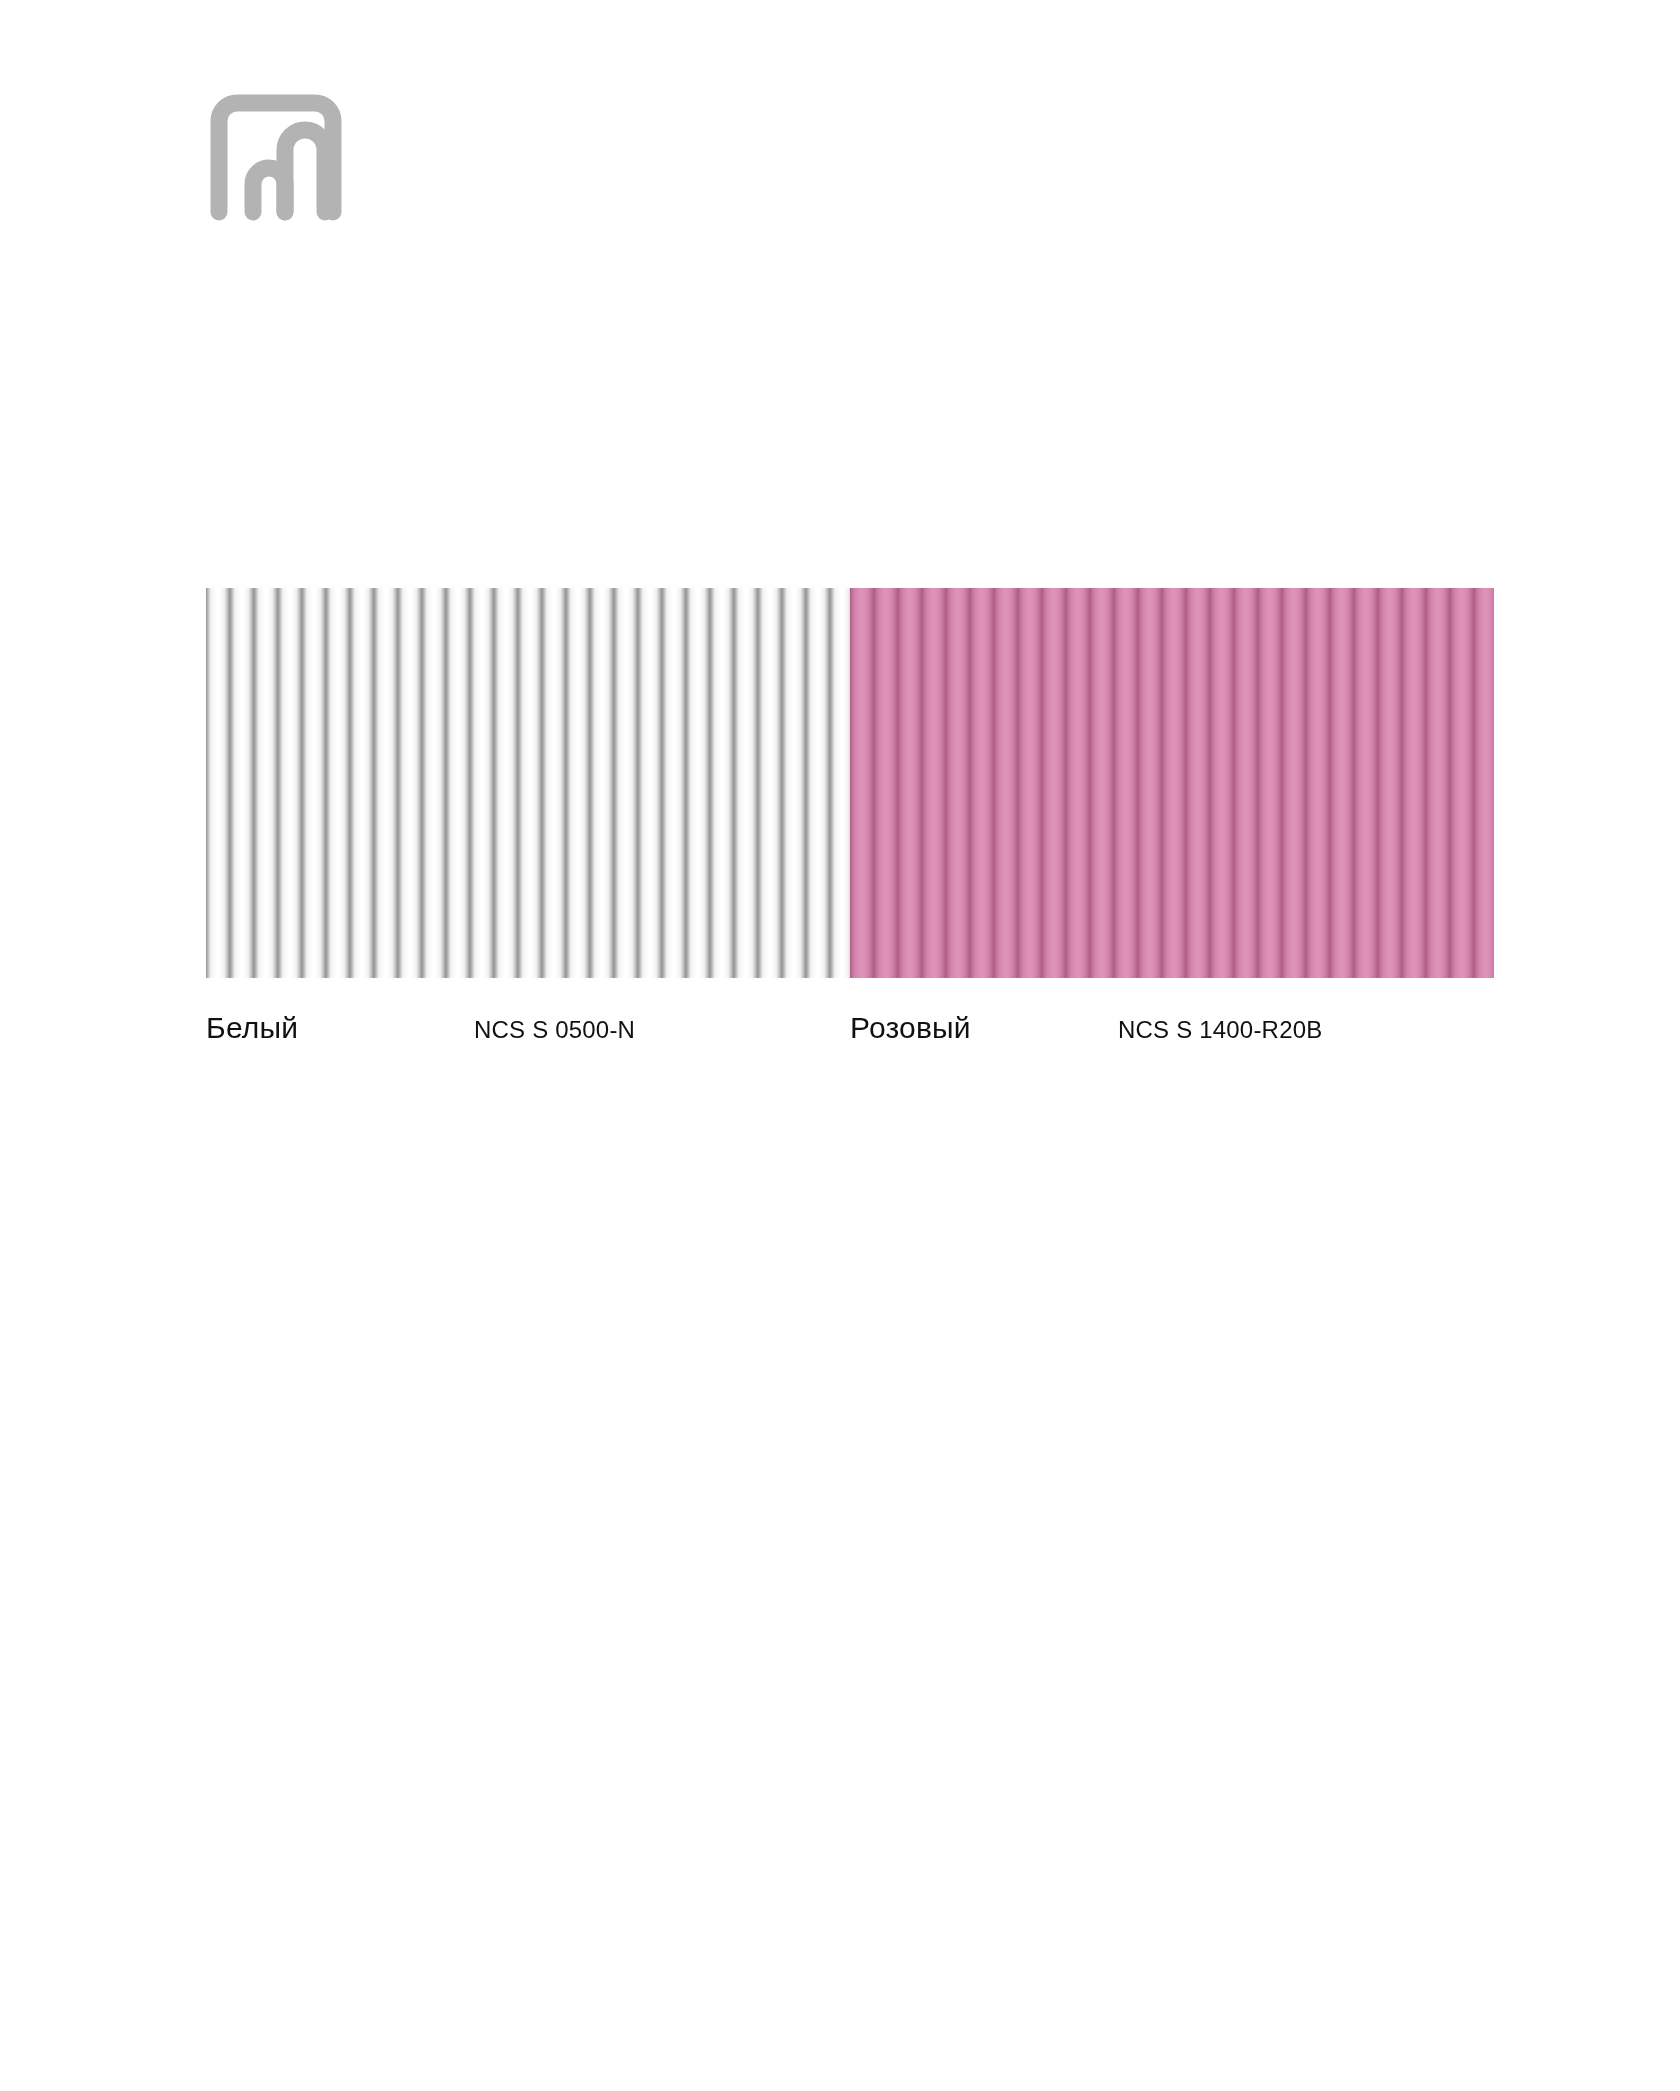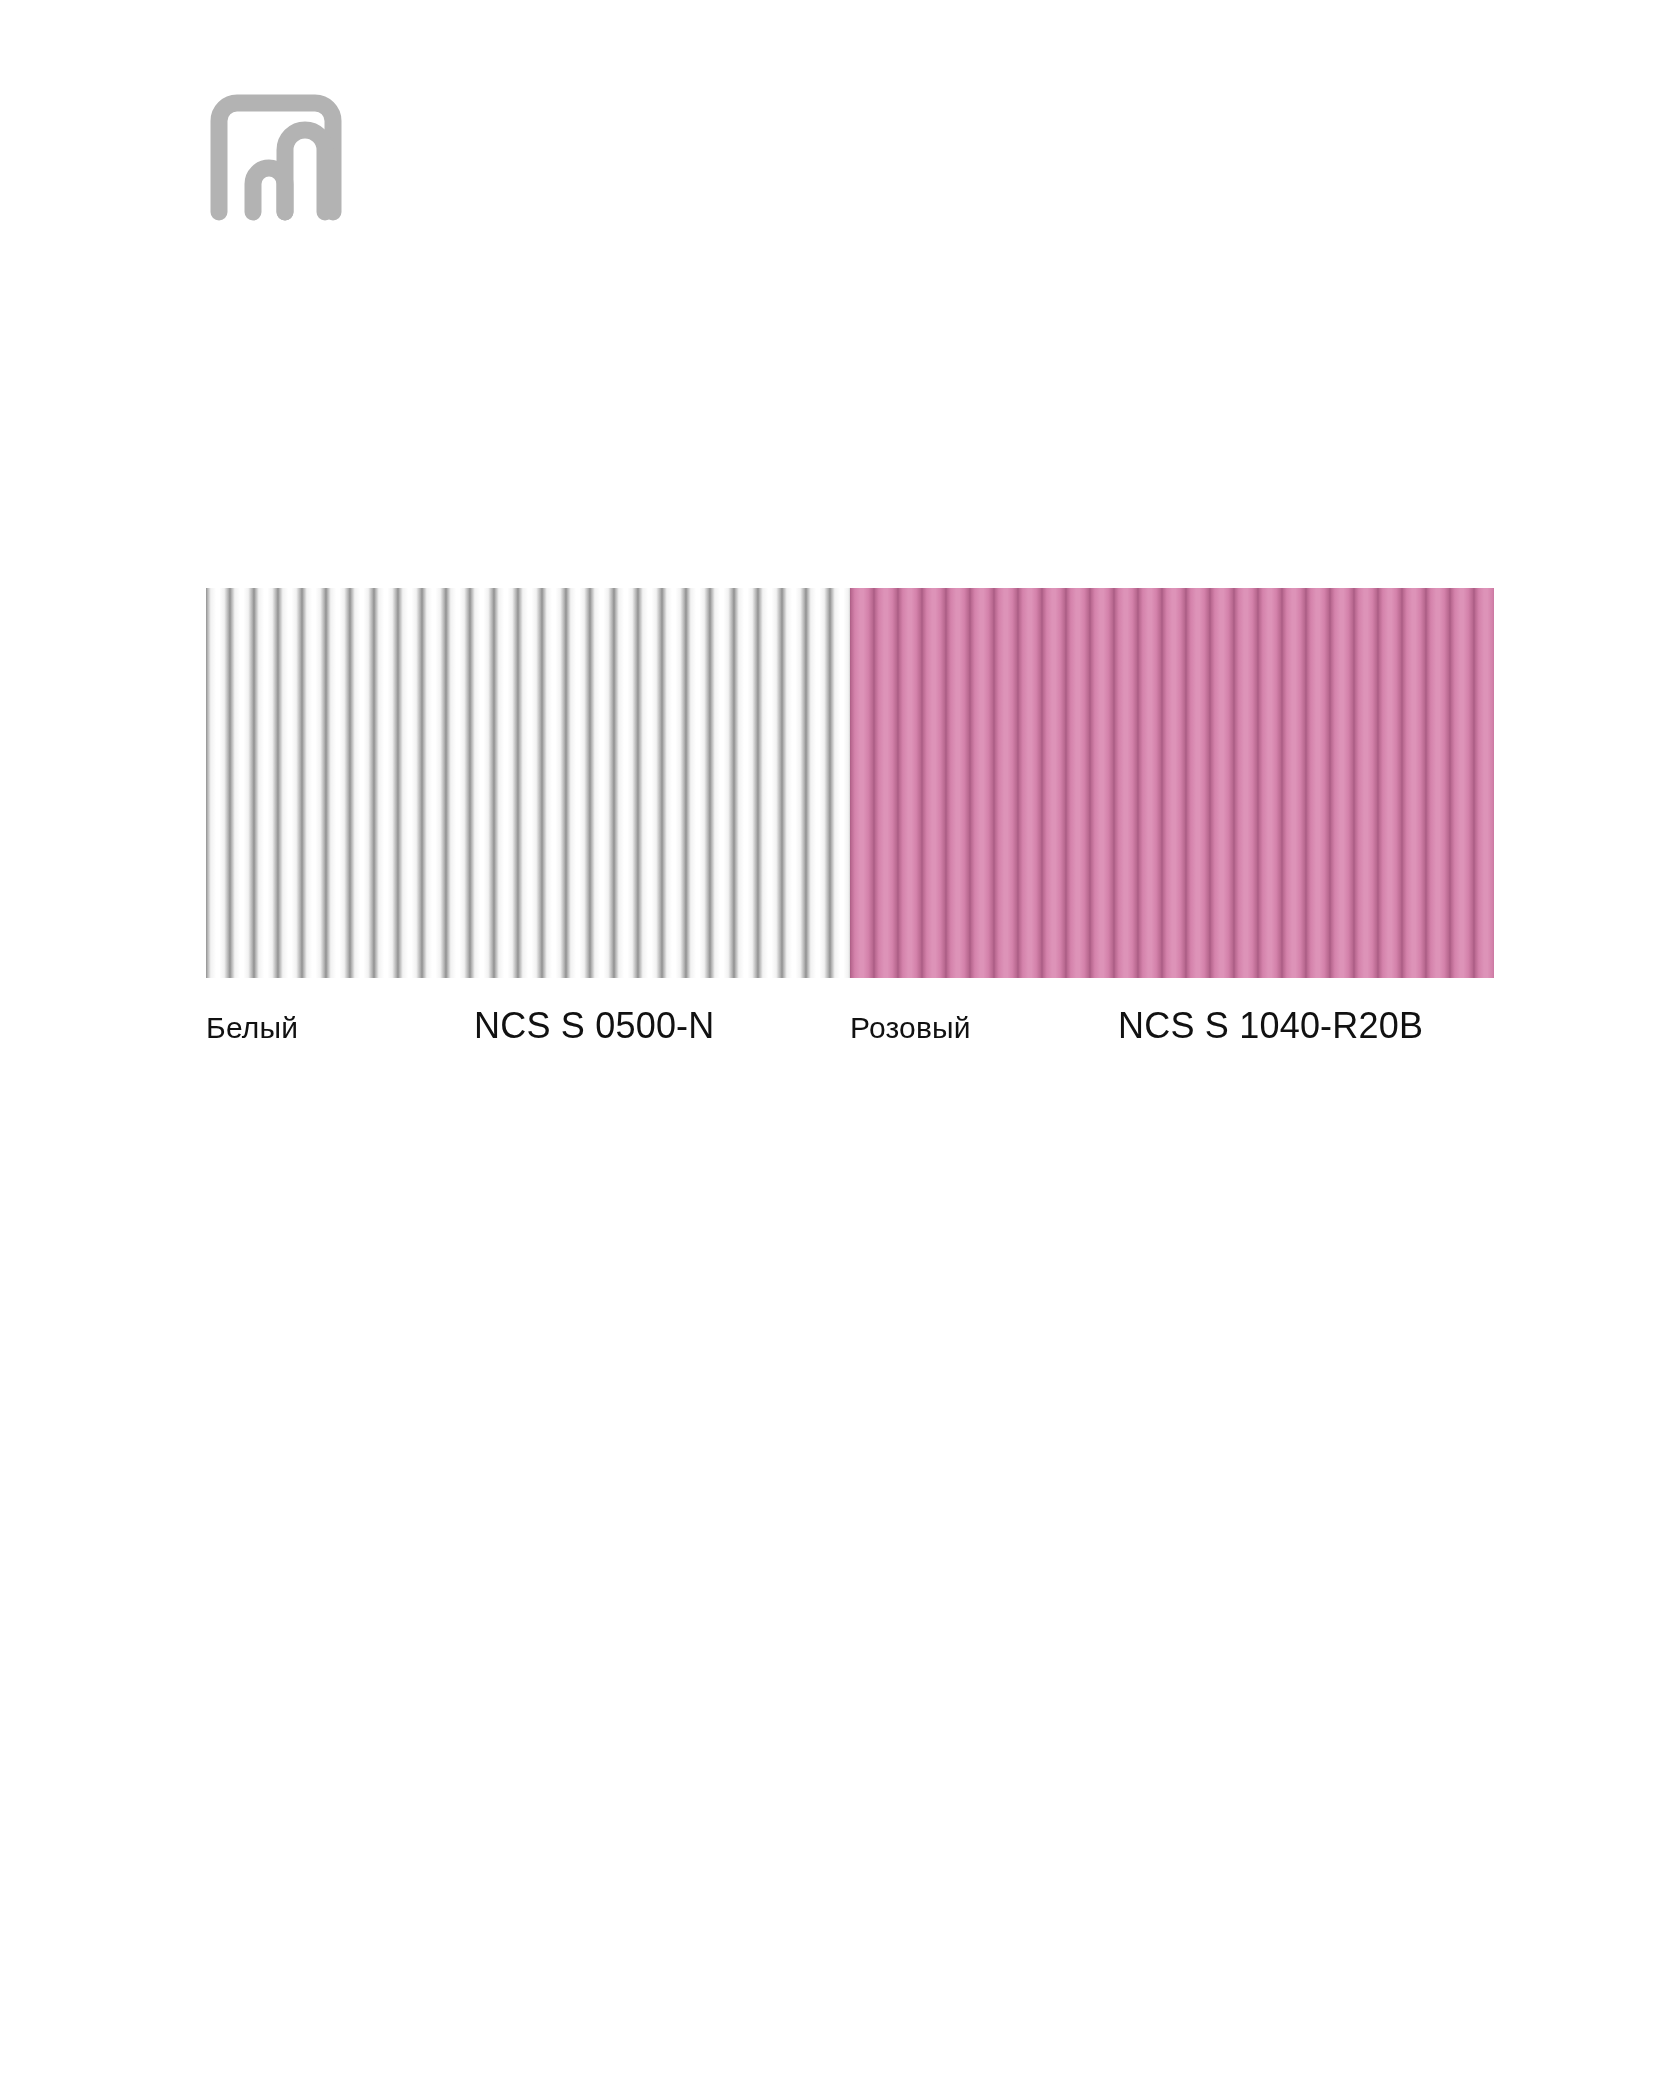--- a/index.html
+++ b/index.html
@@ -80,21 +80,21 @@
   .swatch-name {
     font-size: 30px;
     color: #111111;
     letter-spacing: 0.2px;
     white-space: nowrap;
     width: 268px;
     flex: 0 0 268px;
     margin-top: 19px;
   }
   .swatch-code {
-    font-size: 36px;
+    font-size: 24px;
     color: #111111;
     letter-spacing: 0.2px;
     white-space: nowrap;
   }
 
   
   .grid-row.row-3 .captions { padding-top: 15px; }
 </style>
 </head>
 <body>
@@ -124,21 +124,21 @@
           <div class="slats" style="background: repeating-linear-gradient(to right, rgb(168, 90, 131) 0px, rgb(184, 104, 143) 1px, rgb(212, 130, 171) 4.8px, rgb(221, 147, 184) 10.08px, rgb(221, 147, 184) 13.44px, rgb(212, 130, 171) 18.24px, rgb(184, 104, 143) 22.8px, rgb(168, 90, 131) 24px);"></div>
         </div>
       </div>
       <div class="captions">
         <div class="caption-cell">
           <span class="swatch-name">Белый</span>
           <span class="swatch-code">NCS S 0500-N</span>
         </div>
         <div class="caption-cell">
           <span class="swatch-name">Розовый</span>
-          <span class="swatch-code">NCS S 1040-R20B</span>
+          <span class="swatch-code">NCS S 1400-R20B</span>
         </div>
       </div>
     </div>
 
 
 
   </div>
 </div>
 
 </body></html>

